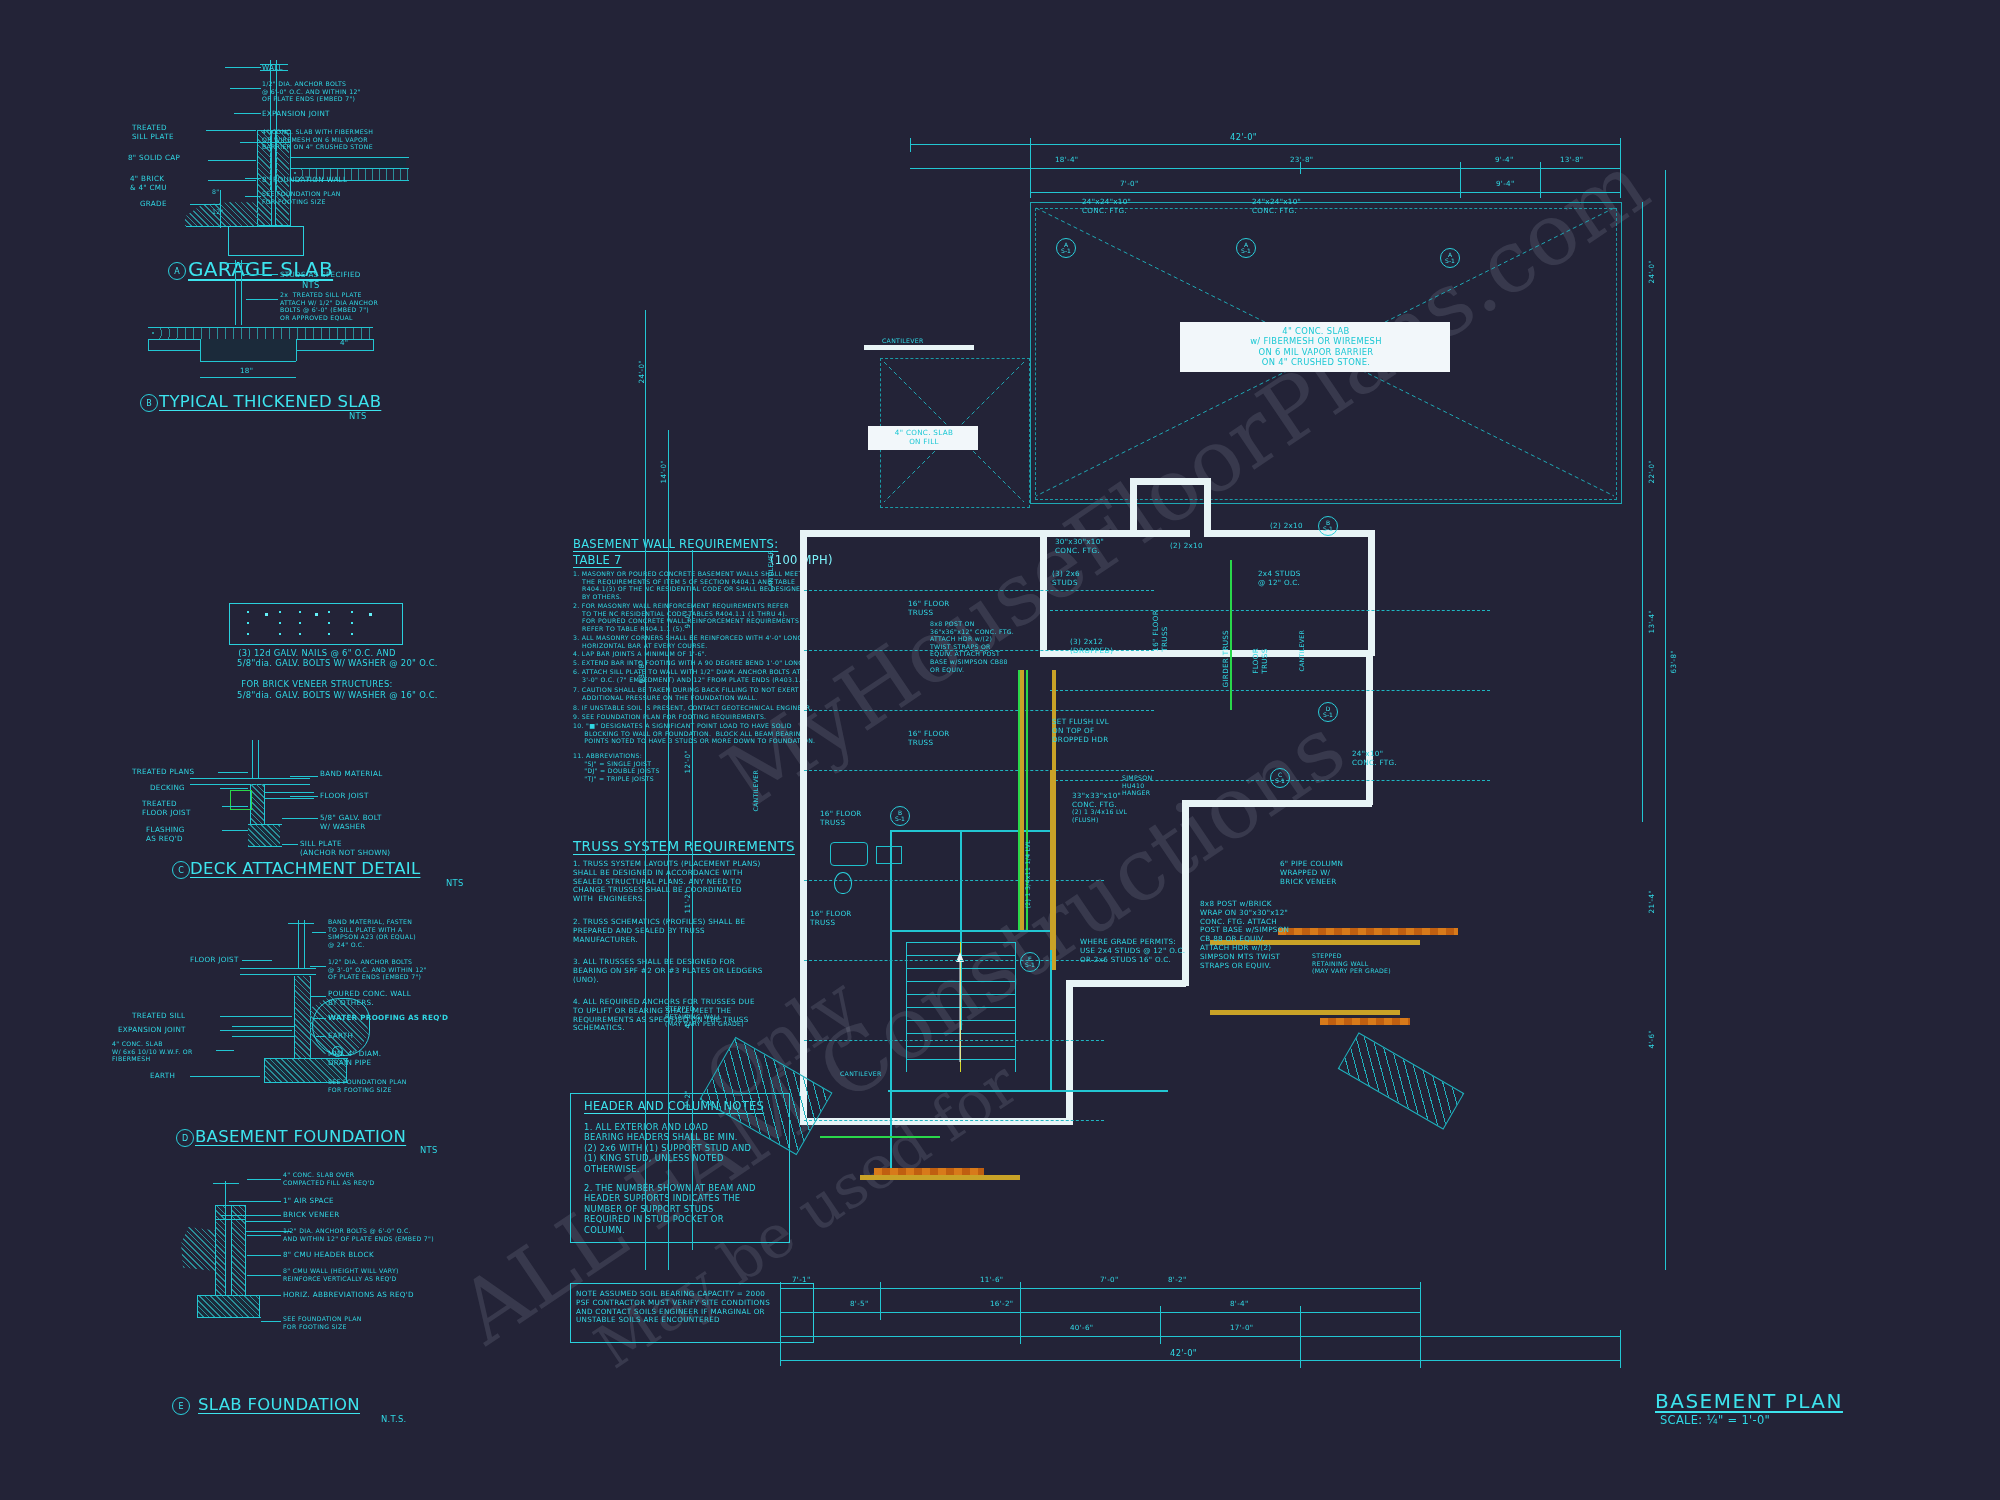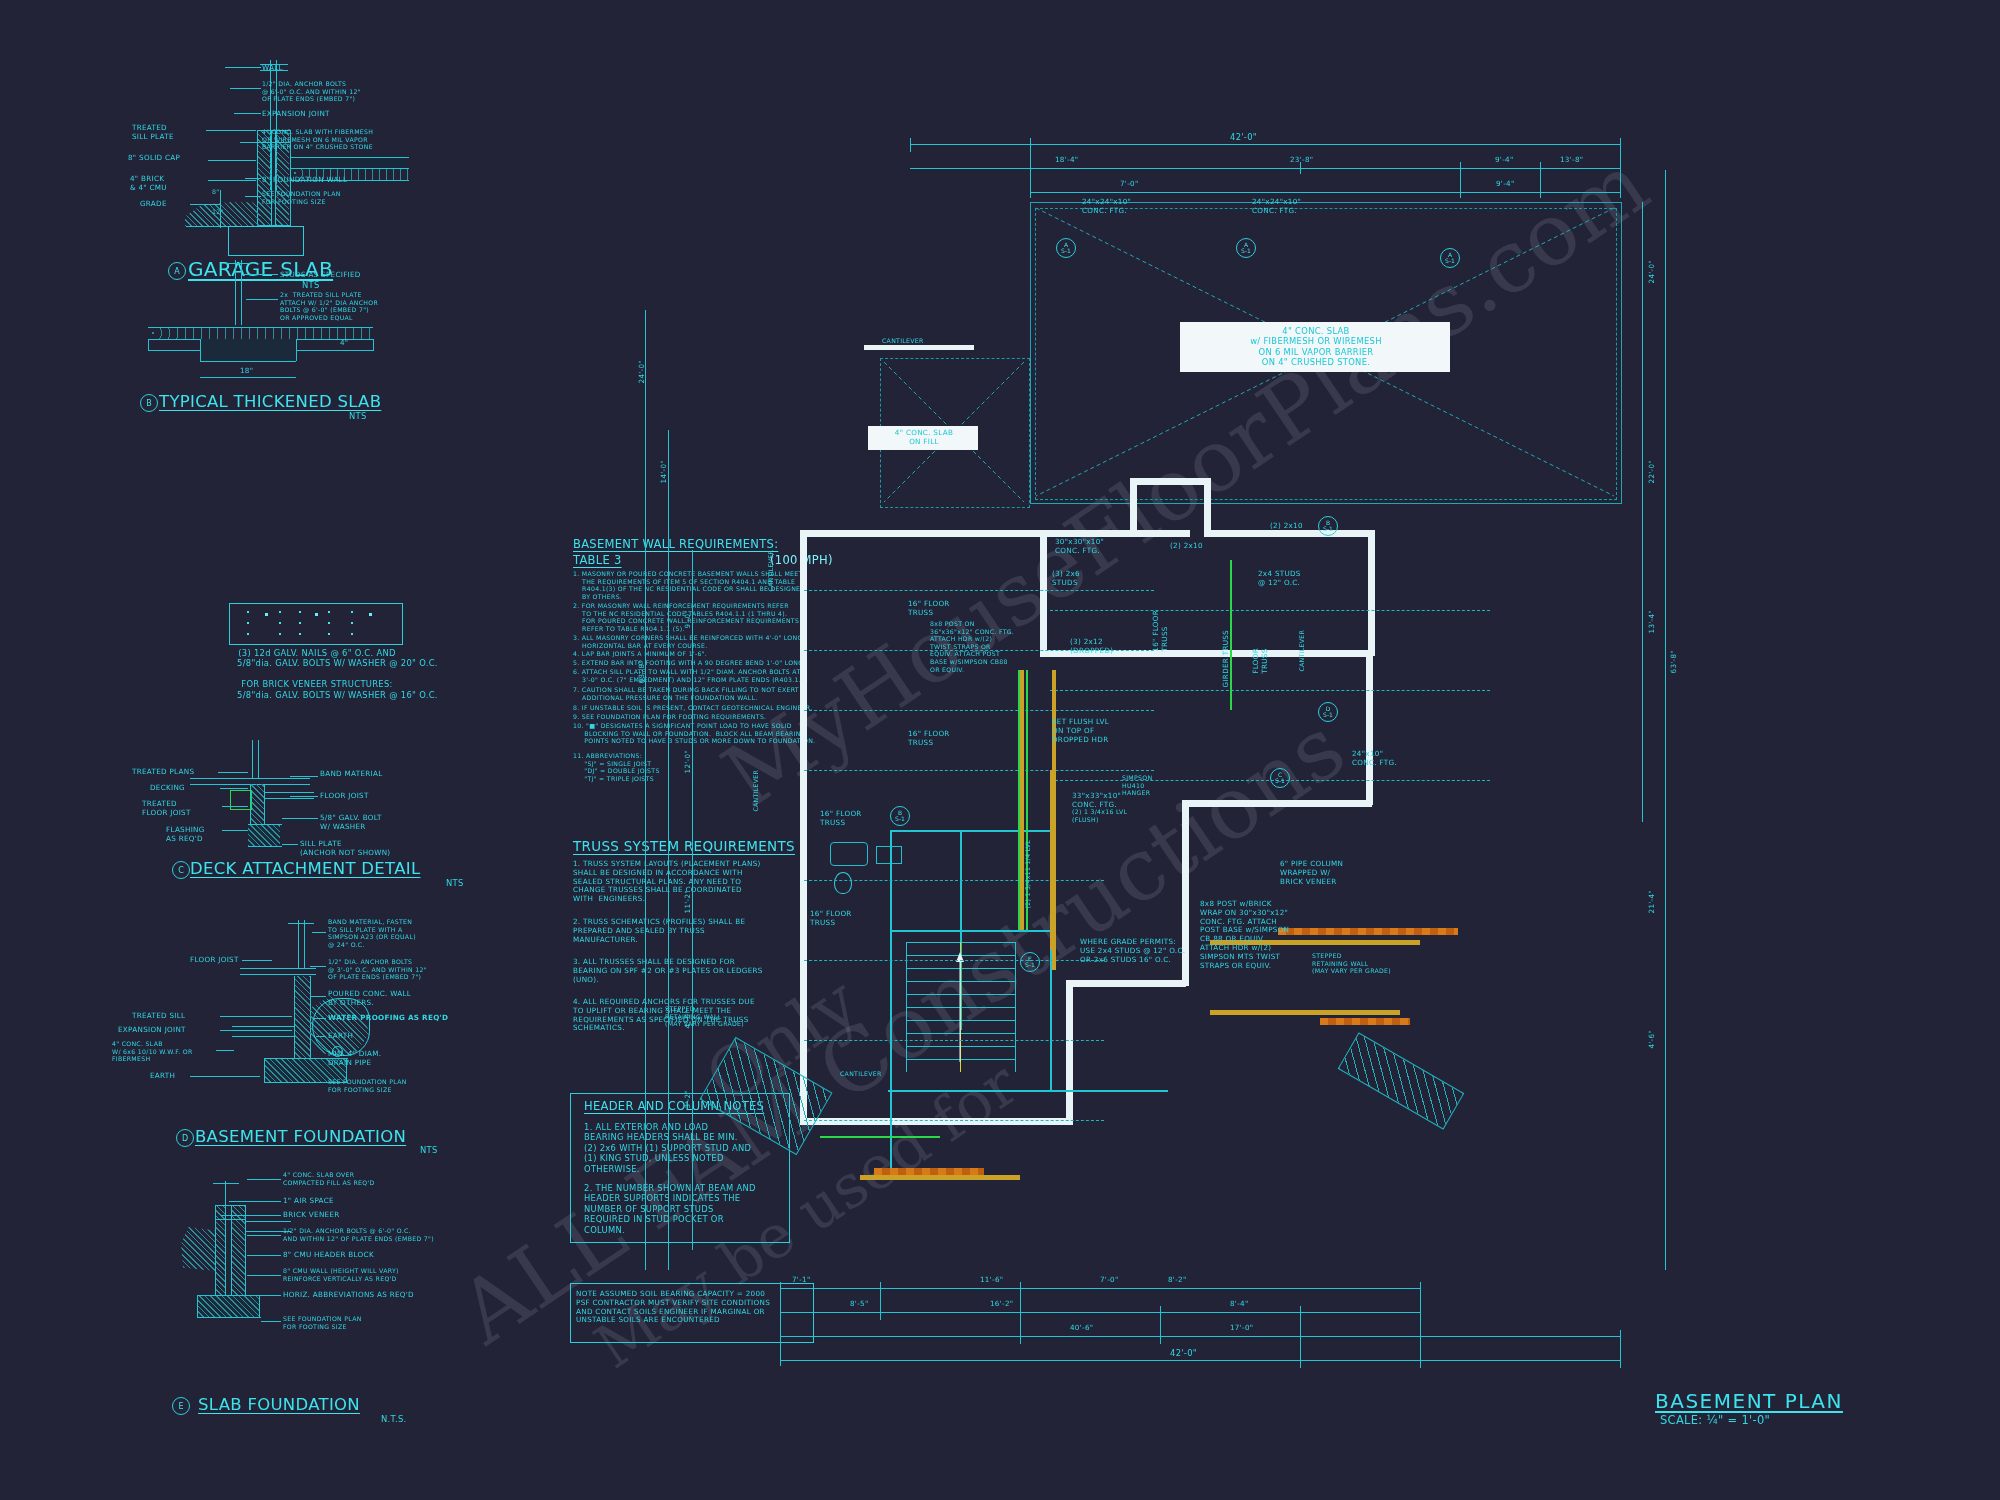--- a/index.html
+++ b/index.html
@@ -196,21 +196,21 @@
     <div class="conc" style="left:58px;top:84px;width:32px;height:22px;background:#1b2a3a;"></div>
     <div class="hatch" style="left:58px;top:84px;width:32px;height:22px;"></div>
     <div class="ln lnh cyanline" style="left:58px;top:84px;width:34px;"></div>
     <div class="ln lnh cyanline" style="left:58px;top:106px;width:34px;"></div>
     <div class="abs" style="left:40px;top:50px;width:20px;height:18px;border:1px solid #2ad84a;"></div>
 
     <div class="txt t7" style="left:-58px;top:28px;">TREATED PLANS</div>
     <div class="txt t7" style="left:-40px;top:44px;">DECKING</div>
     <div class="txt t7" style="left:-48px;top:60px;">TREATED
 FLOOR JOIST</div>
-    <div class="txt t7" style="left:-44px;top:86px;margin-left:20px;">FLASHING
+    <div class="txt t7" style="left:-44px;top:86px;">FLASHING
 AS REQ'D</div>
     <div class="txt t7" style="left:130px;top:30px;">BAND MATERIAL</div>
     <div class="txt t7" style="left:130px;top:52px;">FLOOR JOIST</div>
     <div class="txt t7" style="left:130px;top:74px;">5/8" GALV. BOLT
 W/ WASHER</div>
     <div class="txt t7" style="left:110px;top:100px;">SILL PLATE
 (ANCHOR NOT SHOWN)</div>
     <div class="ln lnh cyanline" style="left:28px;top:32px;width:30px;"></div>
     <div class="ln lnh cyanline" style="left:30px;top:48px;width:28px;"></div>
     <div class="ln lnh cyanline" style="left:32px;top:66px;width:26px;"></div>
@@ -343,21 +343,21 @@
     <div class="ln lnh cyanline" style="left:66px;top:146px;width:20px;"></div>
   </div>
 
   <div class="circ" style="left:172px;top:1397px;width:16px;height:16px;font-size:8px;">
     <span>E</span>
   </div>
   <div class="txt t16 ttl" style="left:198px;top:1395px;">SLAB FOUNDATION</div>
   <div class="txt t8" style="left:381px;top:1414px;">N.T.S.</div>
 
   <div class="txt t11 ttl bright" style="left:573px;top:538px;">BASEMENT WALL REQUIREMENTS:</div>
-  <div class="txt t11 ttl bright" style="left:573px;top:554px;">TABLE 3</div>
+  <div class="txt t11 ttl bright" style="left:573px;top:554px;">TABLE 7</div>
   <div class="txt t11 bright" style="left:770px;top:554px;">(100 MPH)</div>
 
   <div class="txt t6" style="left:573px;top:570px;">1. MASONRY OR POURED CONCRETE BASEMENT WALLS SHALL MEET
     THE REQUIREMENTS OF ITEM 5 OF SECTION R404.1 AND TABLE
     R404.1(3) OF THE NC RESIDENTIAL CODE OR SHALL BE DESIGNED
     BY OTHERS.</div>
   <div class="txt t6" style="left:573px;top:602px;">2. FOR MASONRY WALL REINFORCEMENT REQUIREMENTS REFER
     TO THE NC RESIDENTIAL CODE TABLES R404.1.1 (1 THRU 4).
     FOR POURED CONCRETE WALL REINFORCEMENT REQUIREMENTS
     REFER TO TABLE R404.1.1 (5).</div>

